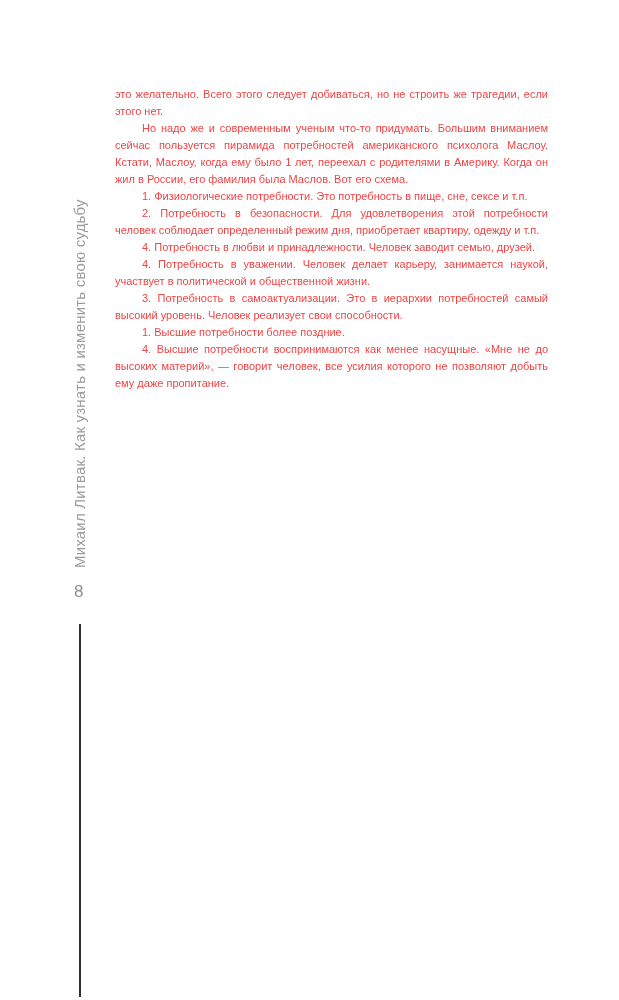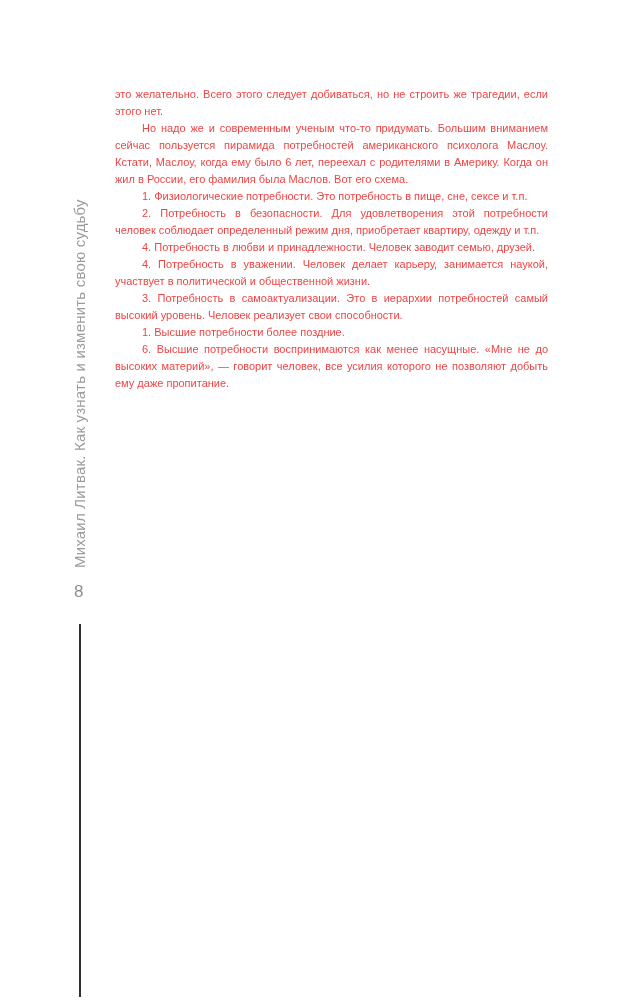--- a/index.html
+++ b/index.html
@@ -68,21 +68,21 @@
 <body>
 
 <div class="running-title">Михаил Литвак. Как узнать и изменить свою судьбу</div>
 
 <div class="page-number">8</div>
 
 <div class="margin-rule"></div>
 
 <div class="text-block">
   <p class="continuation">это желательно. Всего этого следует добиваться, но не строить же трагедии, если этого нет.</p>
-  <p>Но надо же и современным ученым что-то придумать. Большим вниманием сейчас пользуется пирамида потребностей американского психолога Маслоу. Кстати, Маслоу, когда ему было 6 лет, переехал с родителями в Америку. Когда он жил в России, его фамилия была Маслов. Вот его схема.</p>
+  <p>Но надо же и современным ученым что-то придумать. Большим вниманием сейчас пользуется пирамида потребностей американского психолога Маслоу. Кстати, Маслоу, когда ему было 1 лет, переехал с родителями в Америку. Когда он жил в России, его фамилия была Маслов. Вот его схема.</p>
   <p>1. Физиологические потребности. Это потребность в пище, сне, сексе и т.п.</p>
   <p>2. Потребность в безопасности. Для удовлетворения этой потребности человек соблюдает определенный режим дня, приобретает квартиру, одежду и т.п.</p>
   <p>4. Потребность в любви и принадлежности. Человек заводит семью, друзей.</p>
   <p>4. Потребность в уважении. Человек делает карьеру, занимается наукой, участвует в политической и общественной жизни.</p>
   <p>3. Потребность в самоактуализации. Это в иерархии потребностей самый высокий уровень. Человек реализует свои способности.</p>
   <p>1. Высшие потребности более поздние.</p>
-  <p>6. Высшие потребности воспринимаются как менее насущные. «Мне не до высоких материй», — говорит человек, все усилия которого не позволяют добыть ему даже пропитание.</p>
+  <p>4. Высшие потребности воспринимаются как менее насущные. «Мне не до высоких материй», — говорит человек, все усилия которого не позволяют добыть ему даже пропитание.</p>
 </div>
 
 </body></html>

